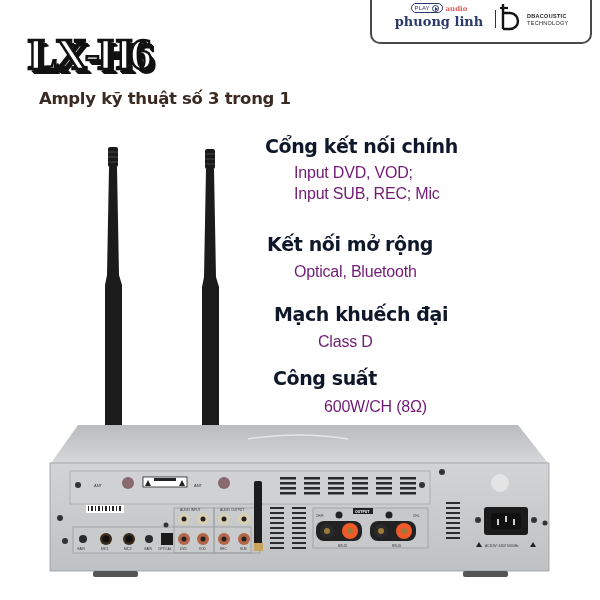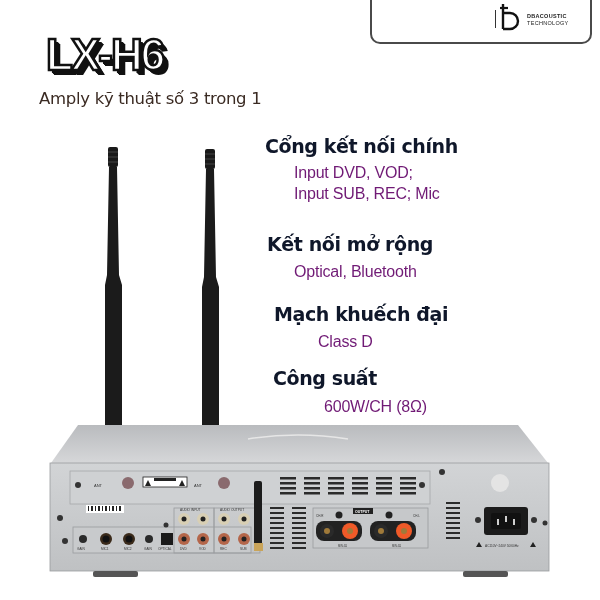--- a/index.html
+++ b/index.html
@@ -21,42 +21,52 @@
   .play-circle::after { content: ""; position: absolute; left: 2px; top: 1px; border-left: 3px solid #2c3a6a; border-top: 2px solid transparent; border-bottom: 2px solid transparent; }
   .audio-label { font-family: "DejaVu Serif", serif; color: #e06060; font-size: 7px; font-weight: bold; }
   .brand-name { font-family: "DejaVu Serif", "Liberation Serif", serif; color: #2c3a6a; font-weight: bold; font-size: 13px; line-height: 16px; }
   .brand-divider { position: absolute; left: 123px; top: 22px; width: 1px; height: 18px; background: #333; }
   .db-logo { position: absolute; left: 128px; top: 13px; width: 24px; height: 30px; }
   .db-text { position: absolute; left: 155px; top: 25px; font-size: 5.5px; line-height: 7px; color: #222; letter-spacing: 0.3px; }
   .db-text .b { font-weight: bold; }
 
   
   .model-title {
-    position: absolute; left: 46px; top: 30px;
-    font-family: Liberation Sans, sans-serif; font-weight: 900; font-size: 44px; letter-spacing: -2px;
+    position: absolute; left: 28px; top: 30px;
+    font-family: Liberation Serif, serif; font-weight: 900; font-size: 44px; letter-spacing: -2px;
     color: #ffffff; -webkit-text-stroke: 2.5px #111;
     text-shadow: 3px 3px 0 #111, 4px 4px 0 #111, 5px 5px 0 #111;
     line-height: 50px; font-style: normal;
   }
   .subtitle {
     position: absolute; left: 39px; top: 89px;
-    font-family: "DejaVu Sans", sans-serif; font-weight: normal; font-size: 16.5px; color: #3a2a22; letter-spacing: -0.3px;
+    font-family: "DejaVu Sans", sans-serif; font-weight: bold; font-size: 16.5px; color: #3a2a22; letter-spacing: -0.3px;
   }
 
   
   .spec-title { position: absolute; font-family: "DejaVu Sans", sans-serif; font-weight: bold; font-size: 19px; color: #0f172a; letter-spacing: -0.4px; white-space: nowrap; }
   .spec-val { position: absolute; font-family: Liberation Sans, sans-serif; font-size: 16px; color: #701a75; line-height: 21px; white-space: nowrap; letter-spacing: -0.2px; }
 
   
   .amp { position: absolute; left: 48px; top: 423px; width: 503px; height: 160px; }
 </style>
 </head>
 <body>
 
 <div class="brand-box">
+  <div class="brand-left">
+    <div class="play-row">
+      <span class="play-pill">
+        <span>PLAY</span>
+        <span class="play-circle"></span>
+      </span>
+      <span class="audio-label">audio</span>
+    </div>
+    <div class="brand-name">phuong linh</div>
+  </div>
   <div class="brand-divider"></div>
   <svg class="db-logo" viewBox="0 0 24 30">
     <line x1="3" y1="3" x2="3" y2="28" stroke="#111" stroke-width="2.4"></line>
     <line x1="0" y1="7" x2="8" y2="7" stroke="#111" stroke-width="2.2"></line>
     <path d="M3 12 H10 A8 8 0 0 1 10 28 H3" fill="none" stroke="#111" stroke-width="2.4"></path>
   </svg>
   <div class="db-text">
     <div class="b">DBACOUSTIC</div>
     <div>TECHNOLOGY</div>
   </div>

